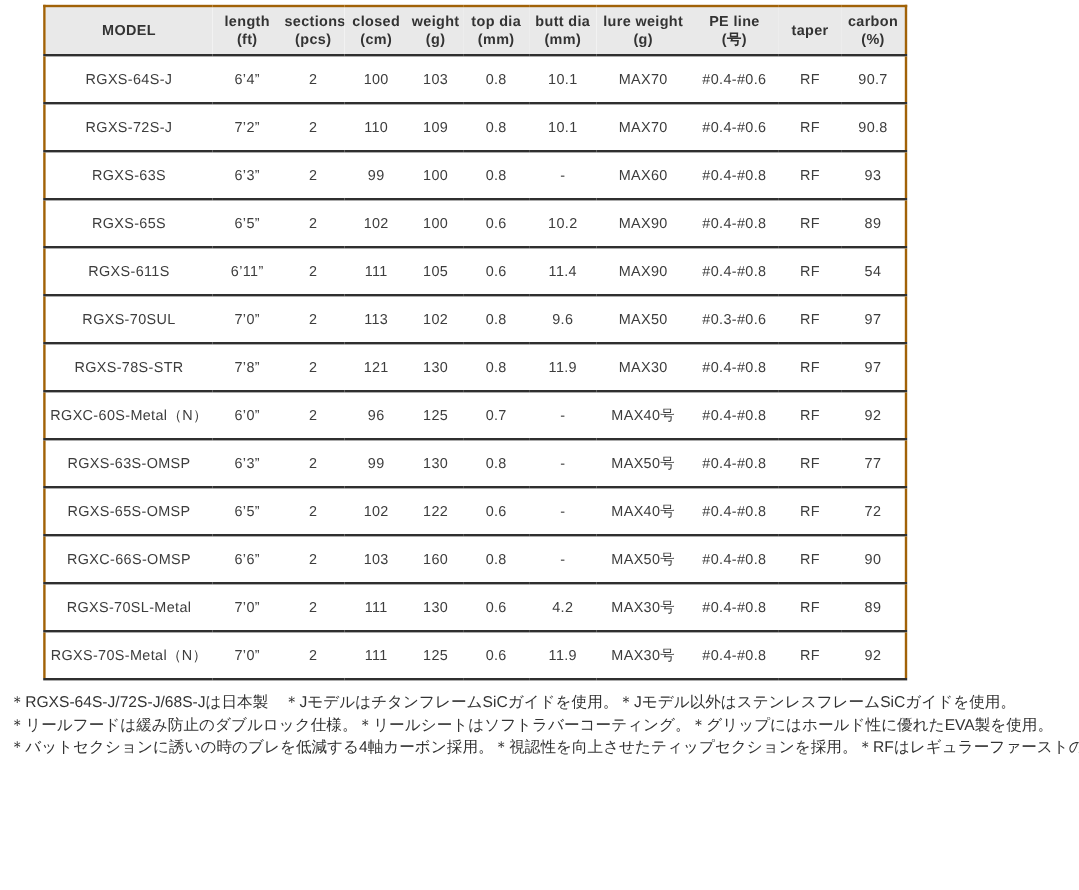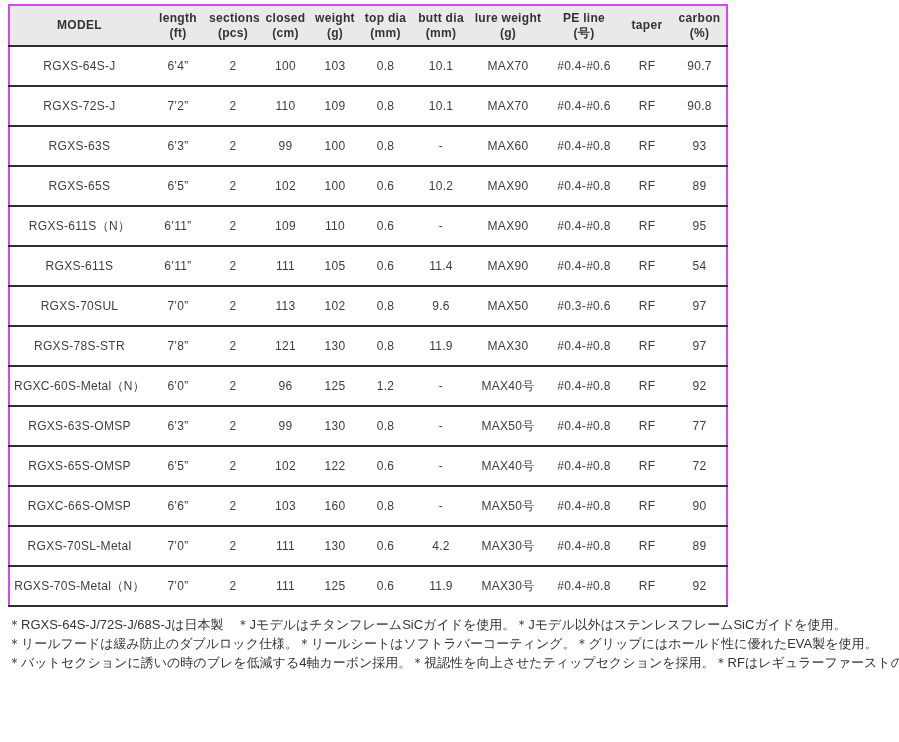--- a/index.html
+++ b/index.html
@@ -11,21 +11,22 @@
     height: 742px;
     font-family: "Liberation Sans", "DejaVu Sans", sans-serif;
   }
   .page {
     padding: 4px 0 0 8px;
   }
   table.spec-table {
     border-collapse: collapse;
     table-layout: fixed;
     width: 718px;
-    border: 2px solid #d946ef;
+    border: 2px solid #a16207;
+    margin-left: 28px;
   }
   table.spec-table tr {
     border-bottom: 2px solid #2f2f2f;
   }
   table.spec-table th,
   table.spec-table td {
     padding: 0 2px;
     height: 40px;
     text-align: center;
     vertical-align: middle;
@@ -171,33 +172,20 @@
           <td>102</td>
           <td>100</td>
           <td>0.6</td>
           <td>10.2</td>
           <td>MAX90</td>
           <td>#0.4-#0.8</td>
           <td>RF</td>
           <td>89</td>
         </tr>
         <tr>
-          <td>RGXS-611S（N）</td>
-          <td>6’11”</td>
-          <td>2</td>
-          <td>109</td>
-          <td>110</td>
-          <td>0.6</td>
-          <td>-</td>
-          <td>MAX90</td>
-          <td>#0.4-#0.8</td>
-          <td>RF</td>
-          <td>95</td>
-        </tr>
-        <tr>
           <td>RGXS-611S</td>
           <td>6’11”</td>
           <td>2</td>
           <td>111</td>
           <td>105</td>
           <td>0.6</td>
           <td>11.4</td>
           <td>MAX90</td>
           <td>#0.4-#0.8</td>
           <td>RF</td>
@@ -228,21 +216,21 @@
           <td>#0.4-#0.8</td>
           <td>RF</td>
           <td>97</td>
         </tr>
         <tr>
           <td>RGXC-60S-Metal（N）</td>
           <td>6’0”</td>
           <td>2</td>
           <td>96</td>
           <td>125</td>
-          <td>1.2</td>
+          <td>0.7</td>
           <td>-</td>
           <td>MAX40号</td>
           <td>#0.4-#0.8</td>
           <td>RF</td>
           <td>92</td>
         </tr>
         <tr>
           <td>RGXS-63S-OMSP</td>
           <td>6’3”</td>
           <td>2</td>

